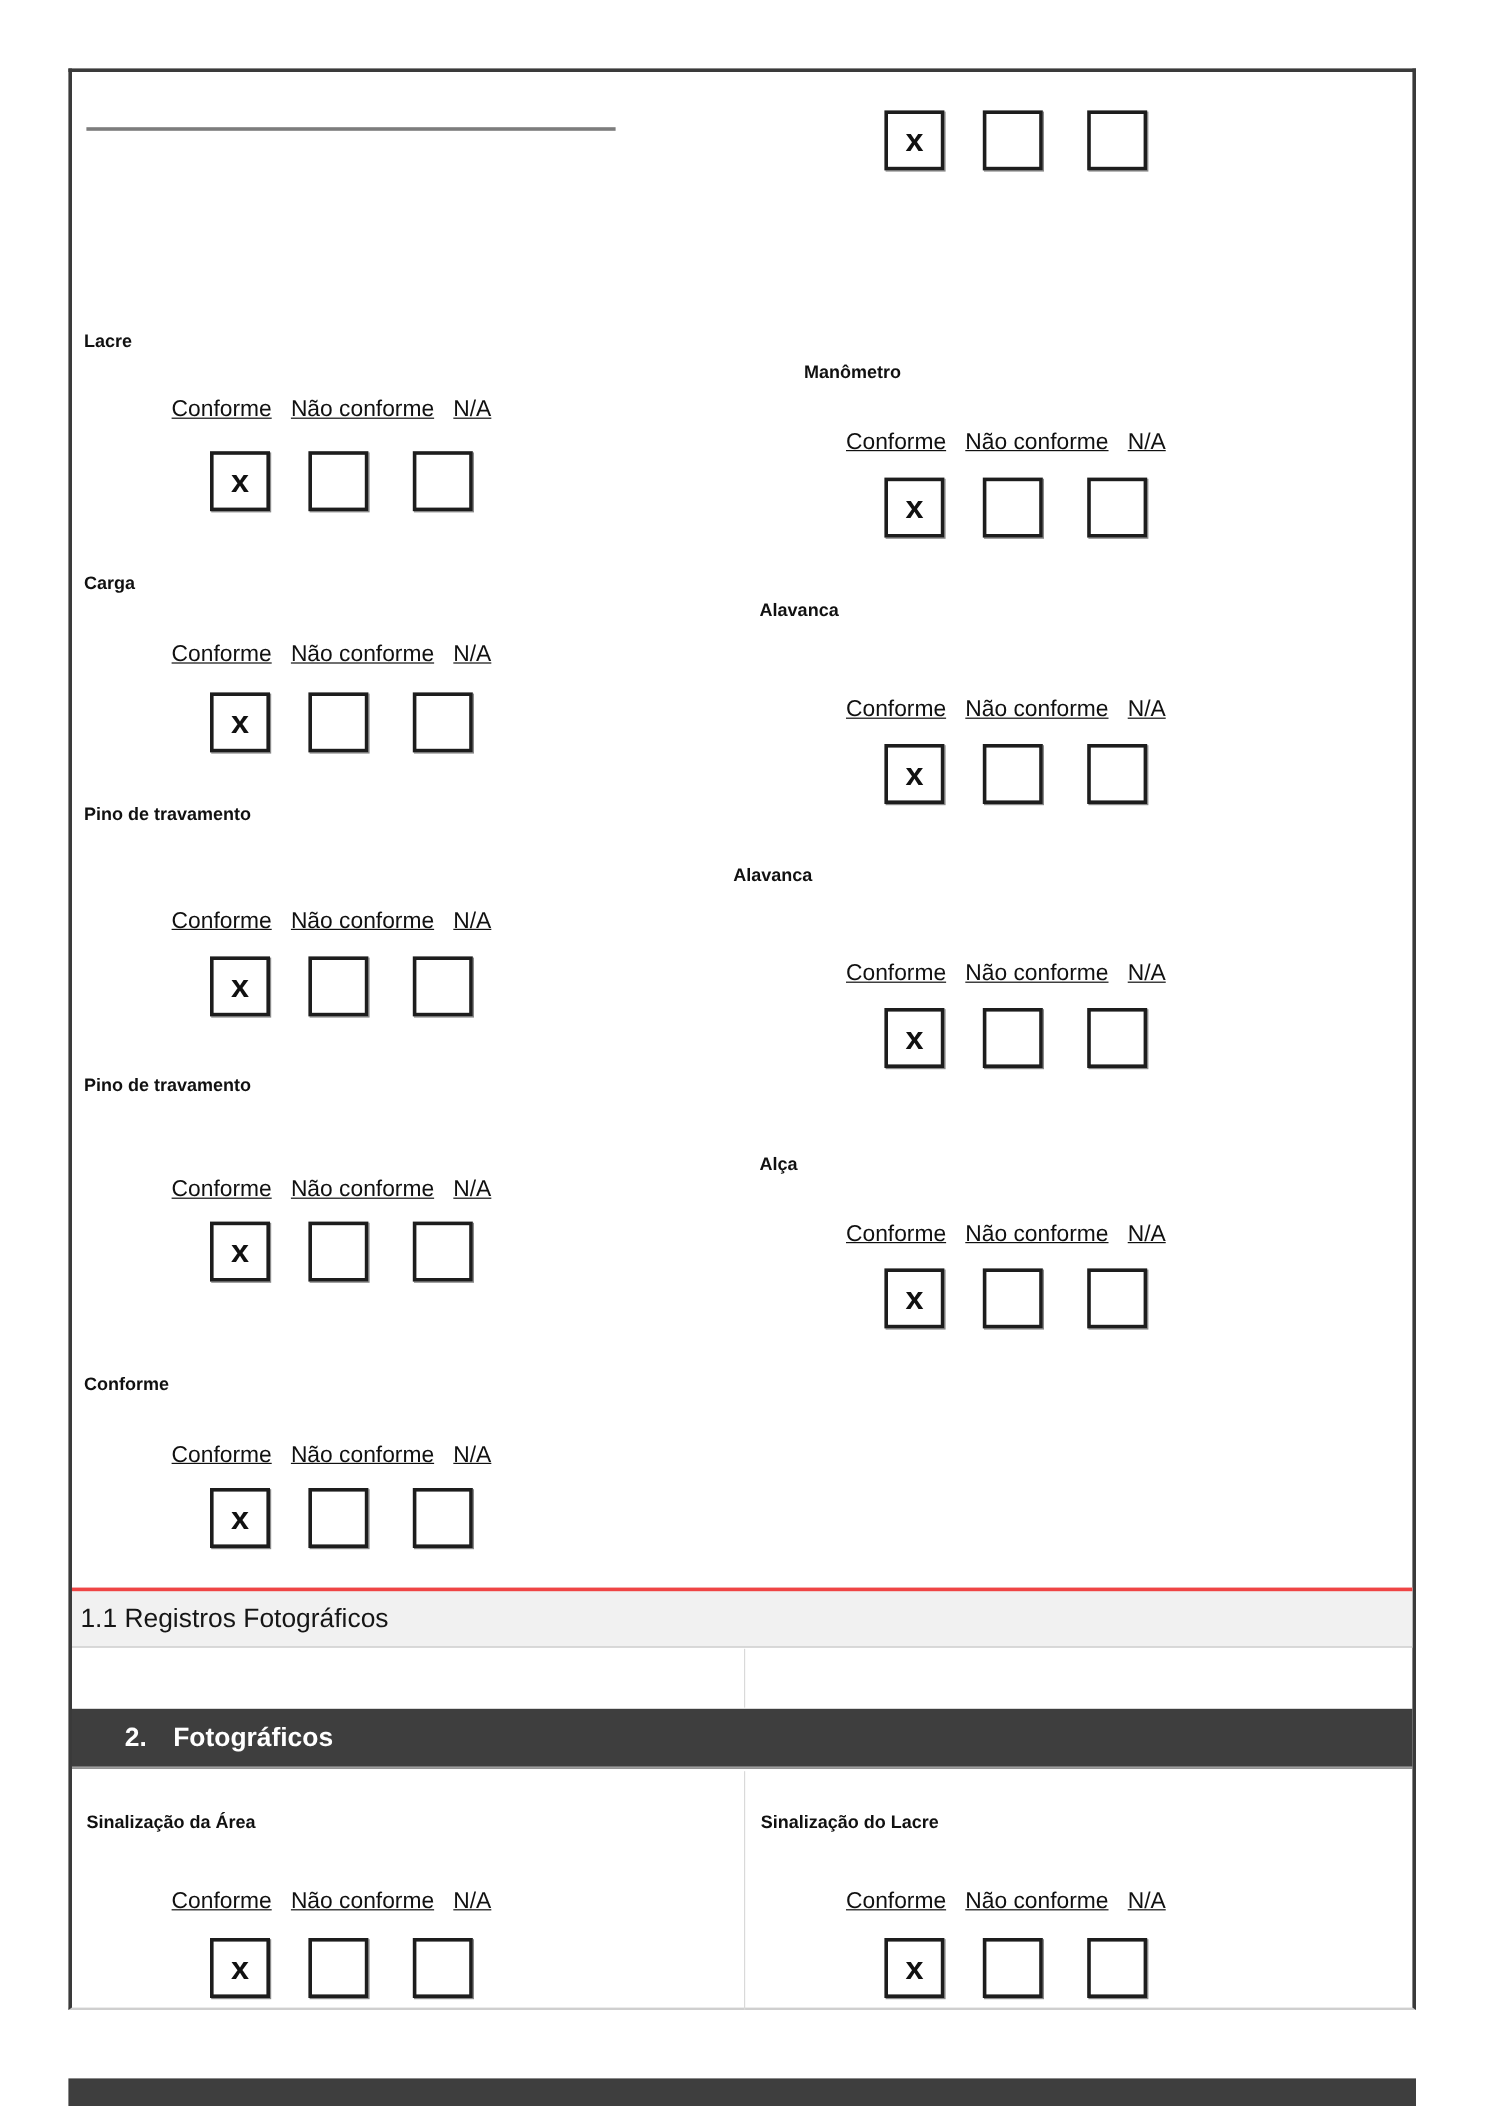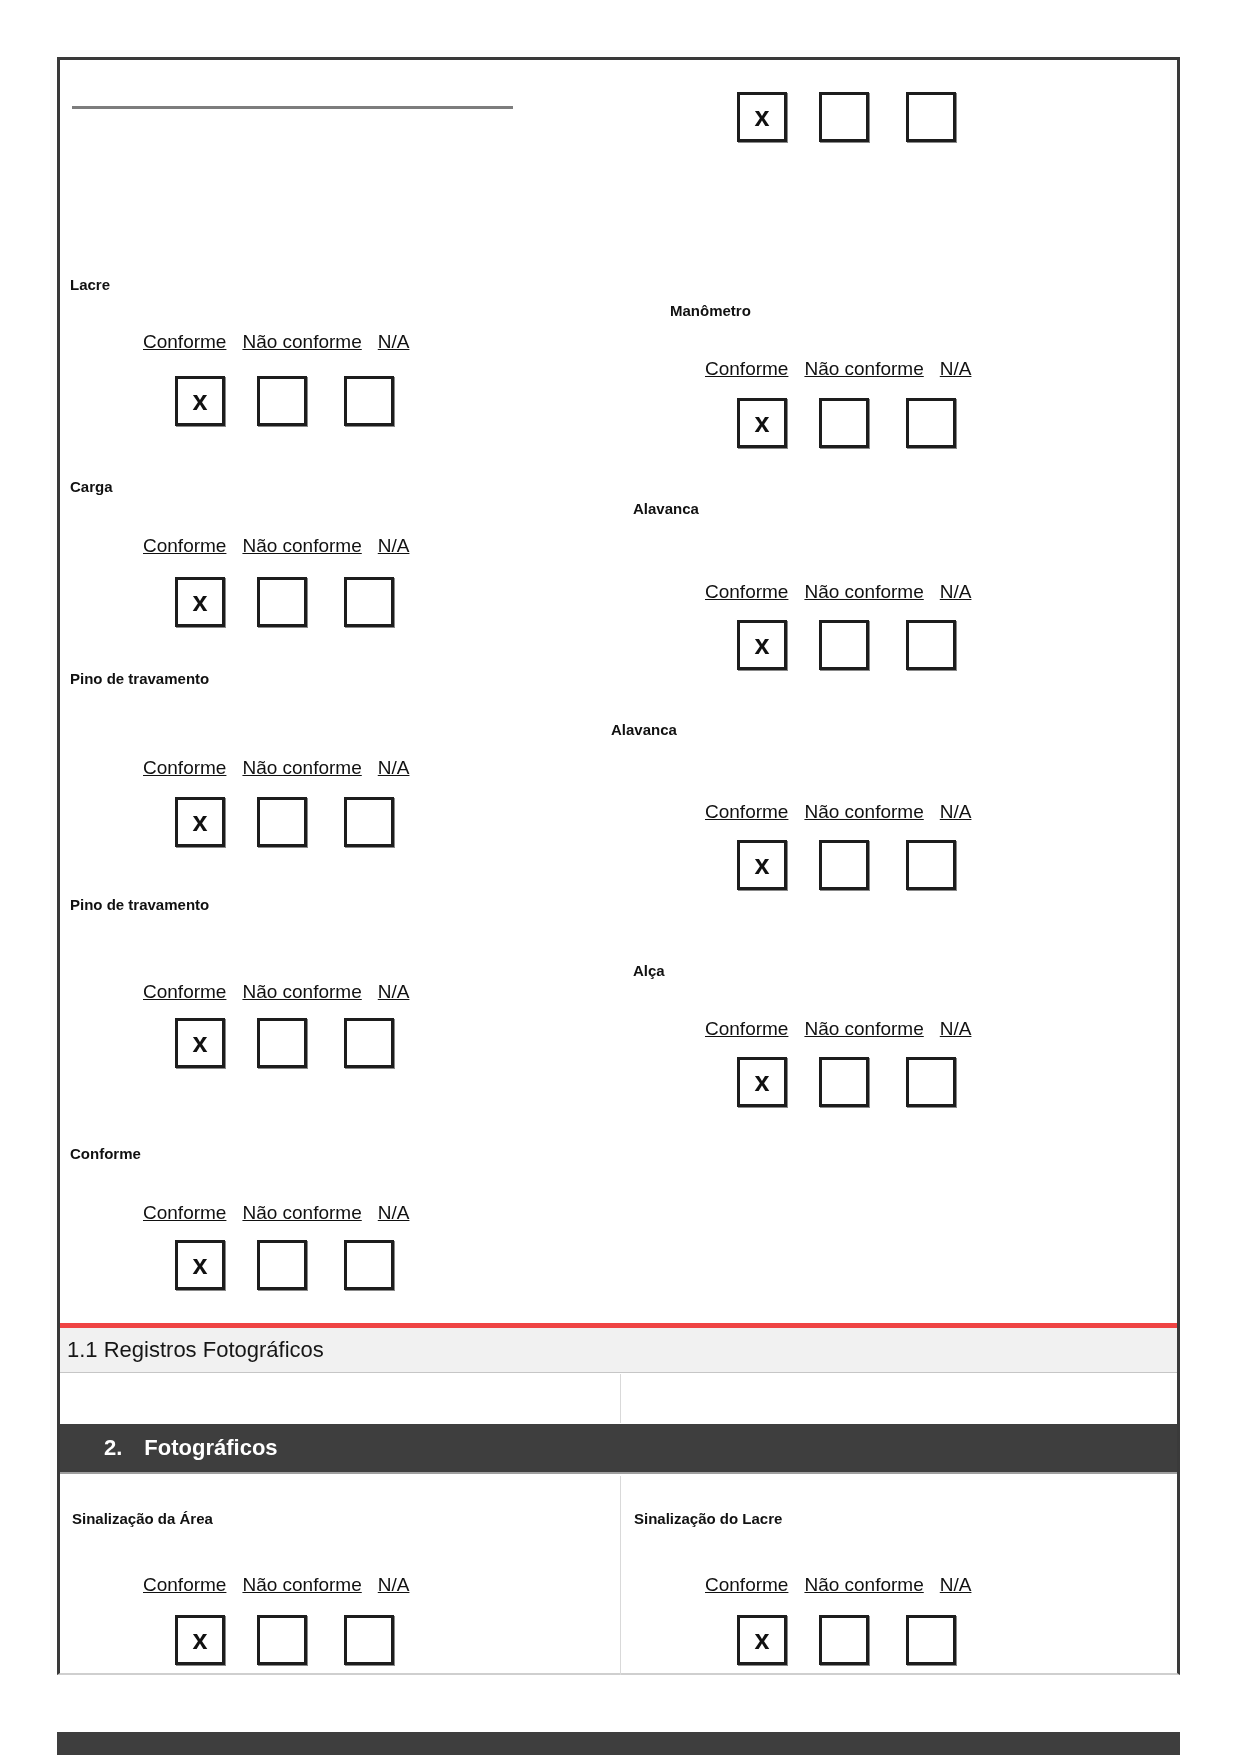--- a/index.html
+++ b/index.html
@@ -14,21 +14,21 @@
   .title{font-weight:bold;font-size:15px;line-height:1.1;white-space:nowrap;}
   .opts{font-size:19px;line-height:1.2;display:flex;white-space:nowrap;text-decoration:underline;}
   .opts span + span{margin-left:16px;}
   .cbrow{display:flex;}
   .cb{width:50px;height:50px;box-sizing:border-box;border:3px solid #1d1d1d;background:#fff;
       display:flex;align-items:center;justify-content:center;
       font-weight:bold;font-size:27px;color:#111;box-shadow:1px 1px 0 #8a8a8a;}
   .cb + .cb{margin-left:32px;}
   .cb + .cb + .cb{margin-left:37px;}
   .bar-light{left:60px;top:1323px;width:1117px;height:50px;box-sizing:border-box;background:#f1f1f1;
-             border-top:5px solid #ef4444;border-bottom:1px solid #c6c6c6;
+             border-top:3px solid #ef4444;border-bottom:1px solid #c6c6c6;
              display:flex;align-items:center;padding-left:7px;font-size:22px;color:#161616;}
   .bar-dark{left:60px;top:1424px;width:1117px;height:50px;box-sizing:border-box;background:#3e3e3e;
             border-bottom:2px solid #9e9e9e;color:#ffffff;font-weight:bold;font-size:22px;
             display:flex;align-items:center;}
   .bar-dark .num{padding-left:44px;}
   .bar-dark .lbl{margin-left:22px;}
   .vdiv{width:1px;background:#d9d9d9;}
   .next-strip{left:57px;top:1732px;width:1123px;height:23px;background:#3e3e3e;}
 </style>
 </head>

